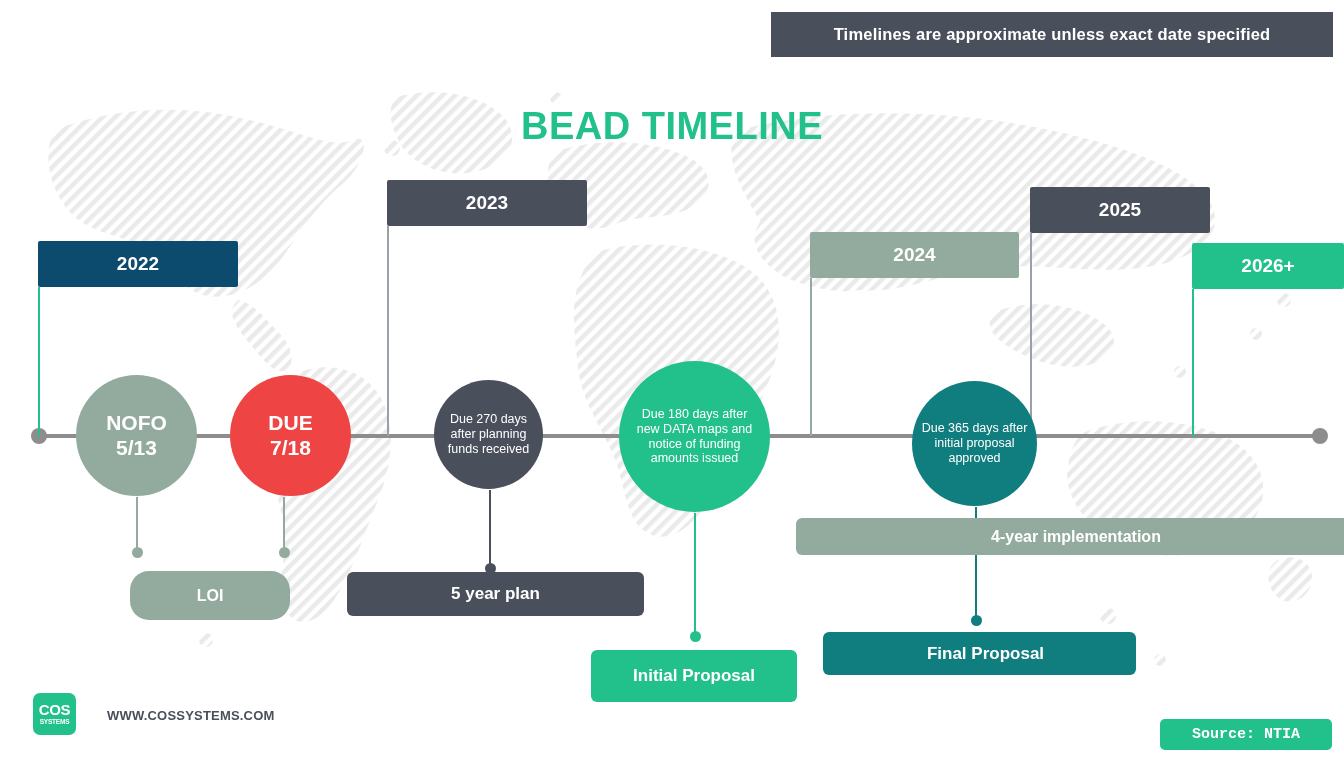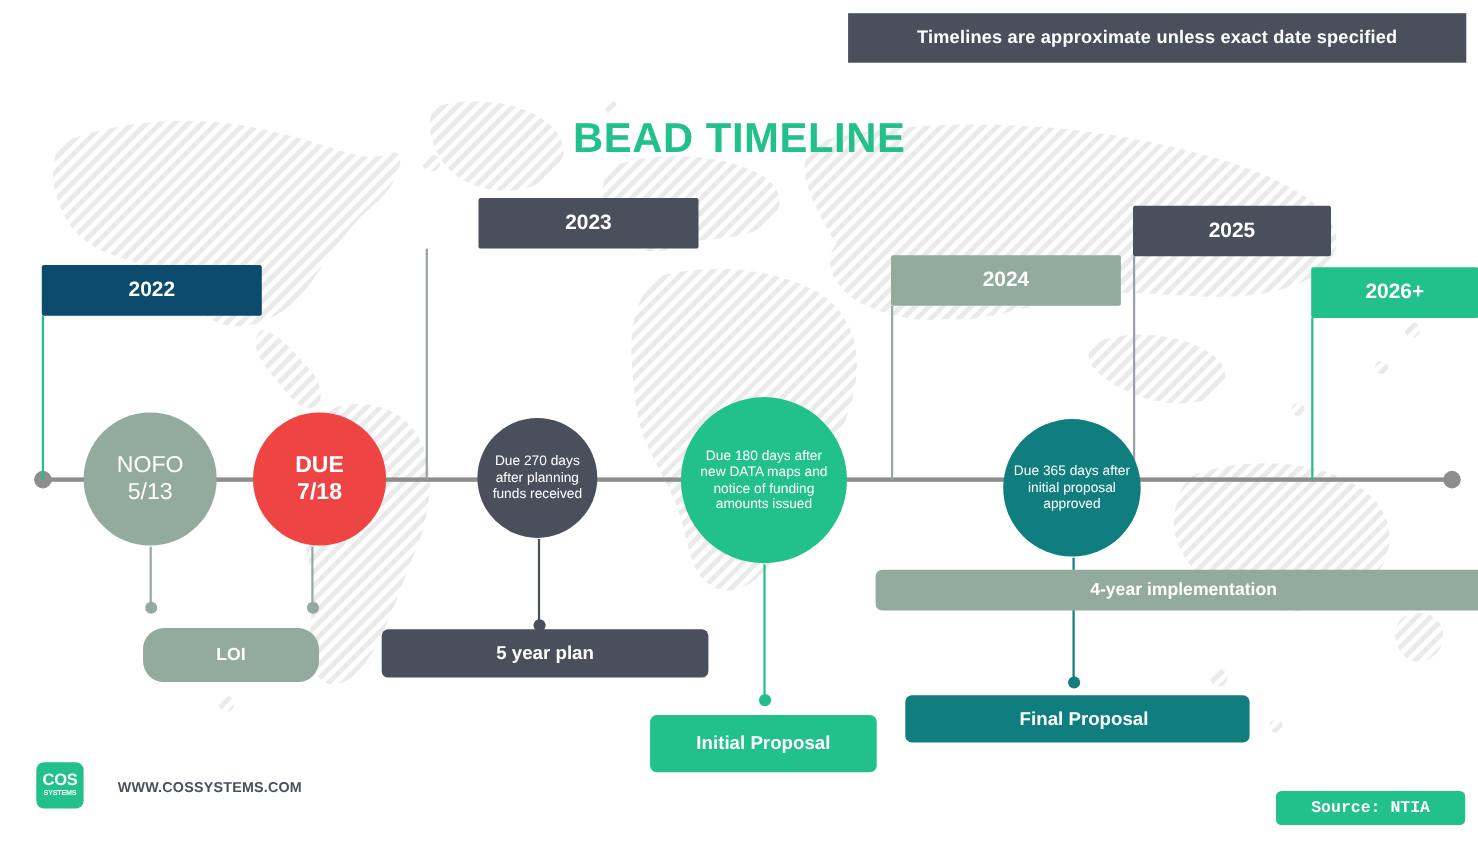--- a/index.html
+++ b/index.html
@@ -179,21 +179,21 @@
   <div class="axis-line"></div>
   <div class="axis-cap left"></div>
   <div class="axis-cap right"></div>
 
   <div id="years-layer">
       <div class="year-stem" style="left: 38px; top: 287px; height: 149px; background: rgb(34, 192, 138);"></div>
       <div class="year-bar" style="left: 38px; top: 241px; width: 200px; background: #0c4a6e;">
         <span>2022</span>
       </div>
       <div class="year-stem" style="left: 387px; top: 226px; height: 210px; background: rgb(154, 160, 170);"></div>
-      <div class="year-bar" style="left: 387px; top: 180px; width: 200px; background: rgb(74, 79, 92); margin-left: 48px;">
+      <div class="year-bar" style="left: 387px; top: 180px; width: 200px; background: rgb(74, 79, 92);">
         <span>2023</span>
       </div>
       <div class="year-stem" style="left: 810px; top: 278px; height: 158px; background: rgb(147, 171, 158);"></div>
       <div class="year-bar" style="left: 810px; top: 232px; width: 209px; background: rgb(147, 171, 158);">
         <span>2024</span>
       </div>
       <div class="year-stem" style="left: 1030px; top: 233px; height: 203px; background: rgb(154, 160, 170);"></div>
       <div class="year-bar" style="left: 1030px; top: 187px; width: 180px; background: rgb(74, 79, 92);">
         <span>2025</span>
       </div>
@@ -228,21 +228,21 @@
       </div>
       <div class="pill" style="left: 823px; top: 632px; width: 313px; height: 43px; background: rgb(16, 125, 126); font-size: 17px; padding-left: 12px;">
         <span>Final Proposal</span>
       </div>
       <div class="pill" style="left: 591px; top: 650px; width: 206px; height: 52px; background: rgb(34, 192, 138); font-size: 17px;">
         <span>Initial Proposal</span>
       </div>
     </div>
 
   <div id="nodes-layer">
-      <div class="node-circle" style="left: 76px; top: 375px; width: 121px; height: 121px; background: rgb(147, 171, 158); font-size: 21px; font-weight: normal;">
+      <div class="node-circle" style="left: 76px; top: 375px; width: 121px; height: 121px; background: rgb(147, 171, 158); font-size: 21px; font-weight: bold;">
         <div>
           <div>NOFO</div>
           <div>5/13</div>
         </div>
       </div>
       <div class="node-circle" style="left: 230px; top: 375px; width: 121px; height: 121px; background: #ef4444; font-size: 21px; font-weight: bold;">
         <div>
           <div>DUE</div>
           <div>7/18</div>
         </div>

